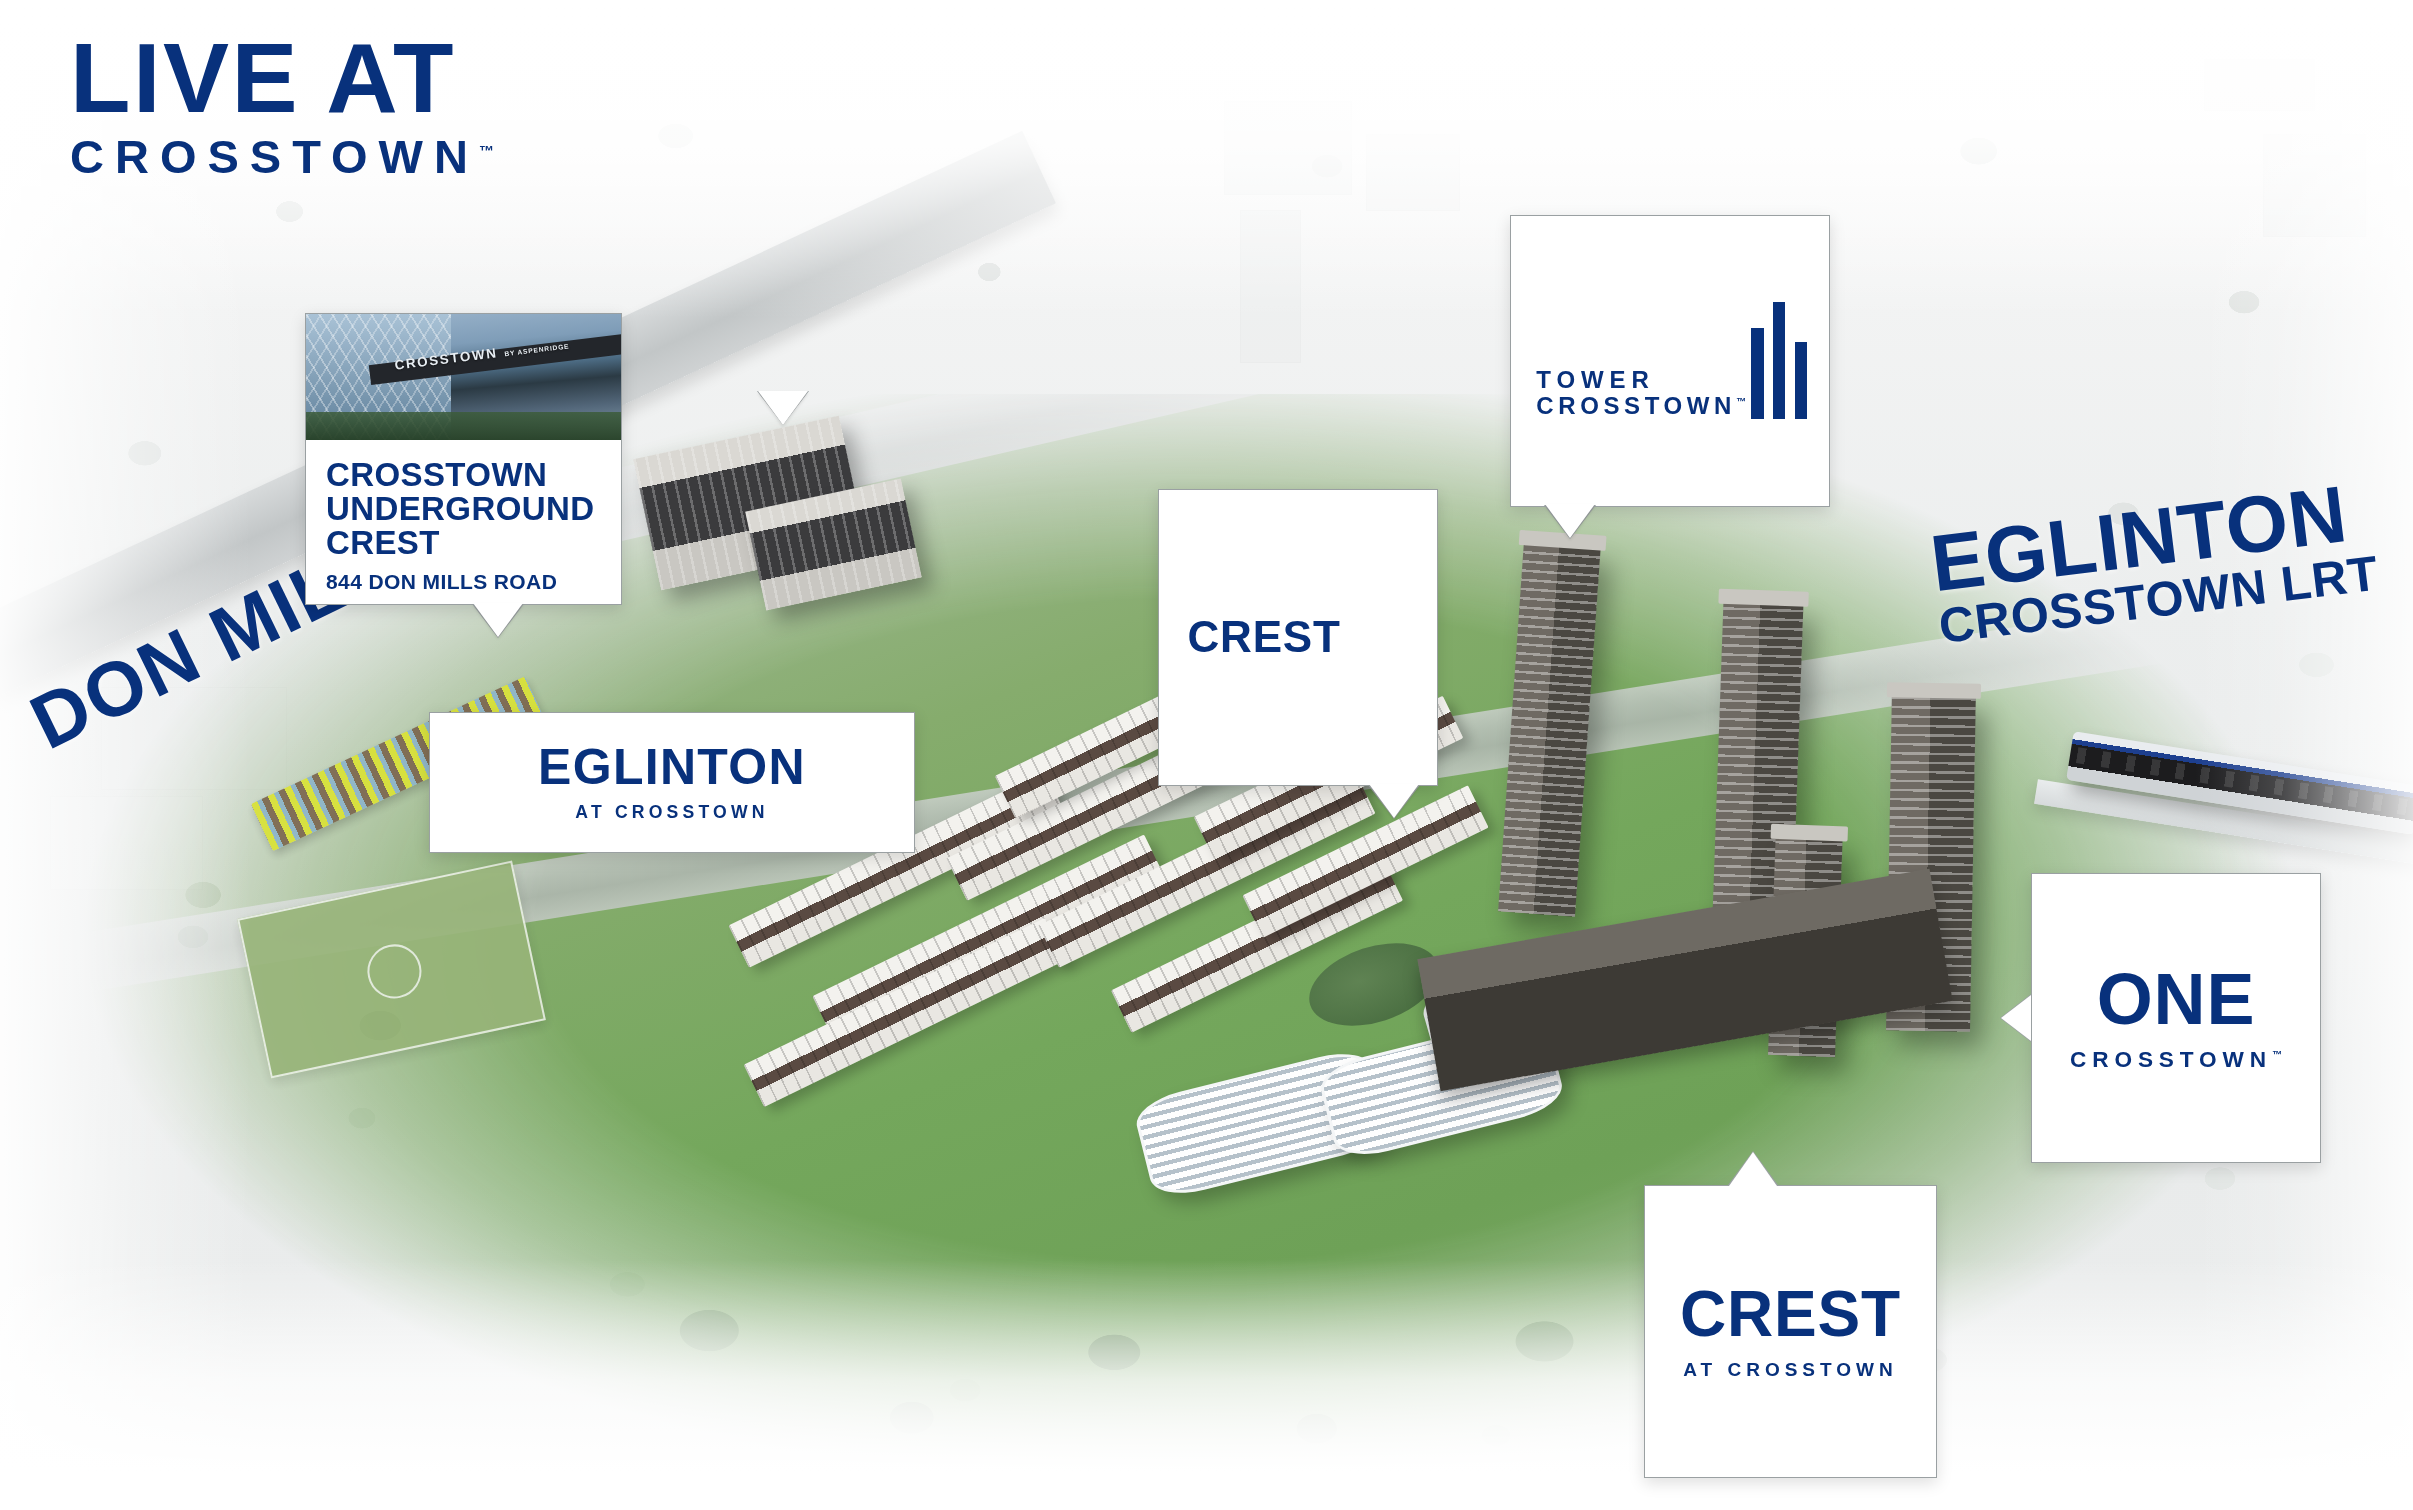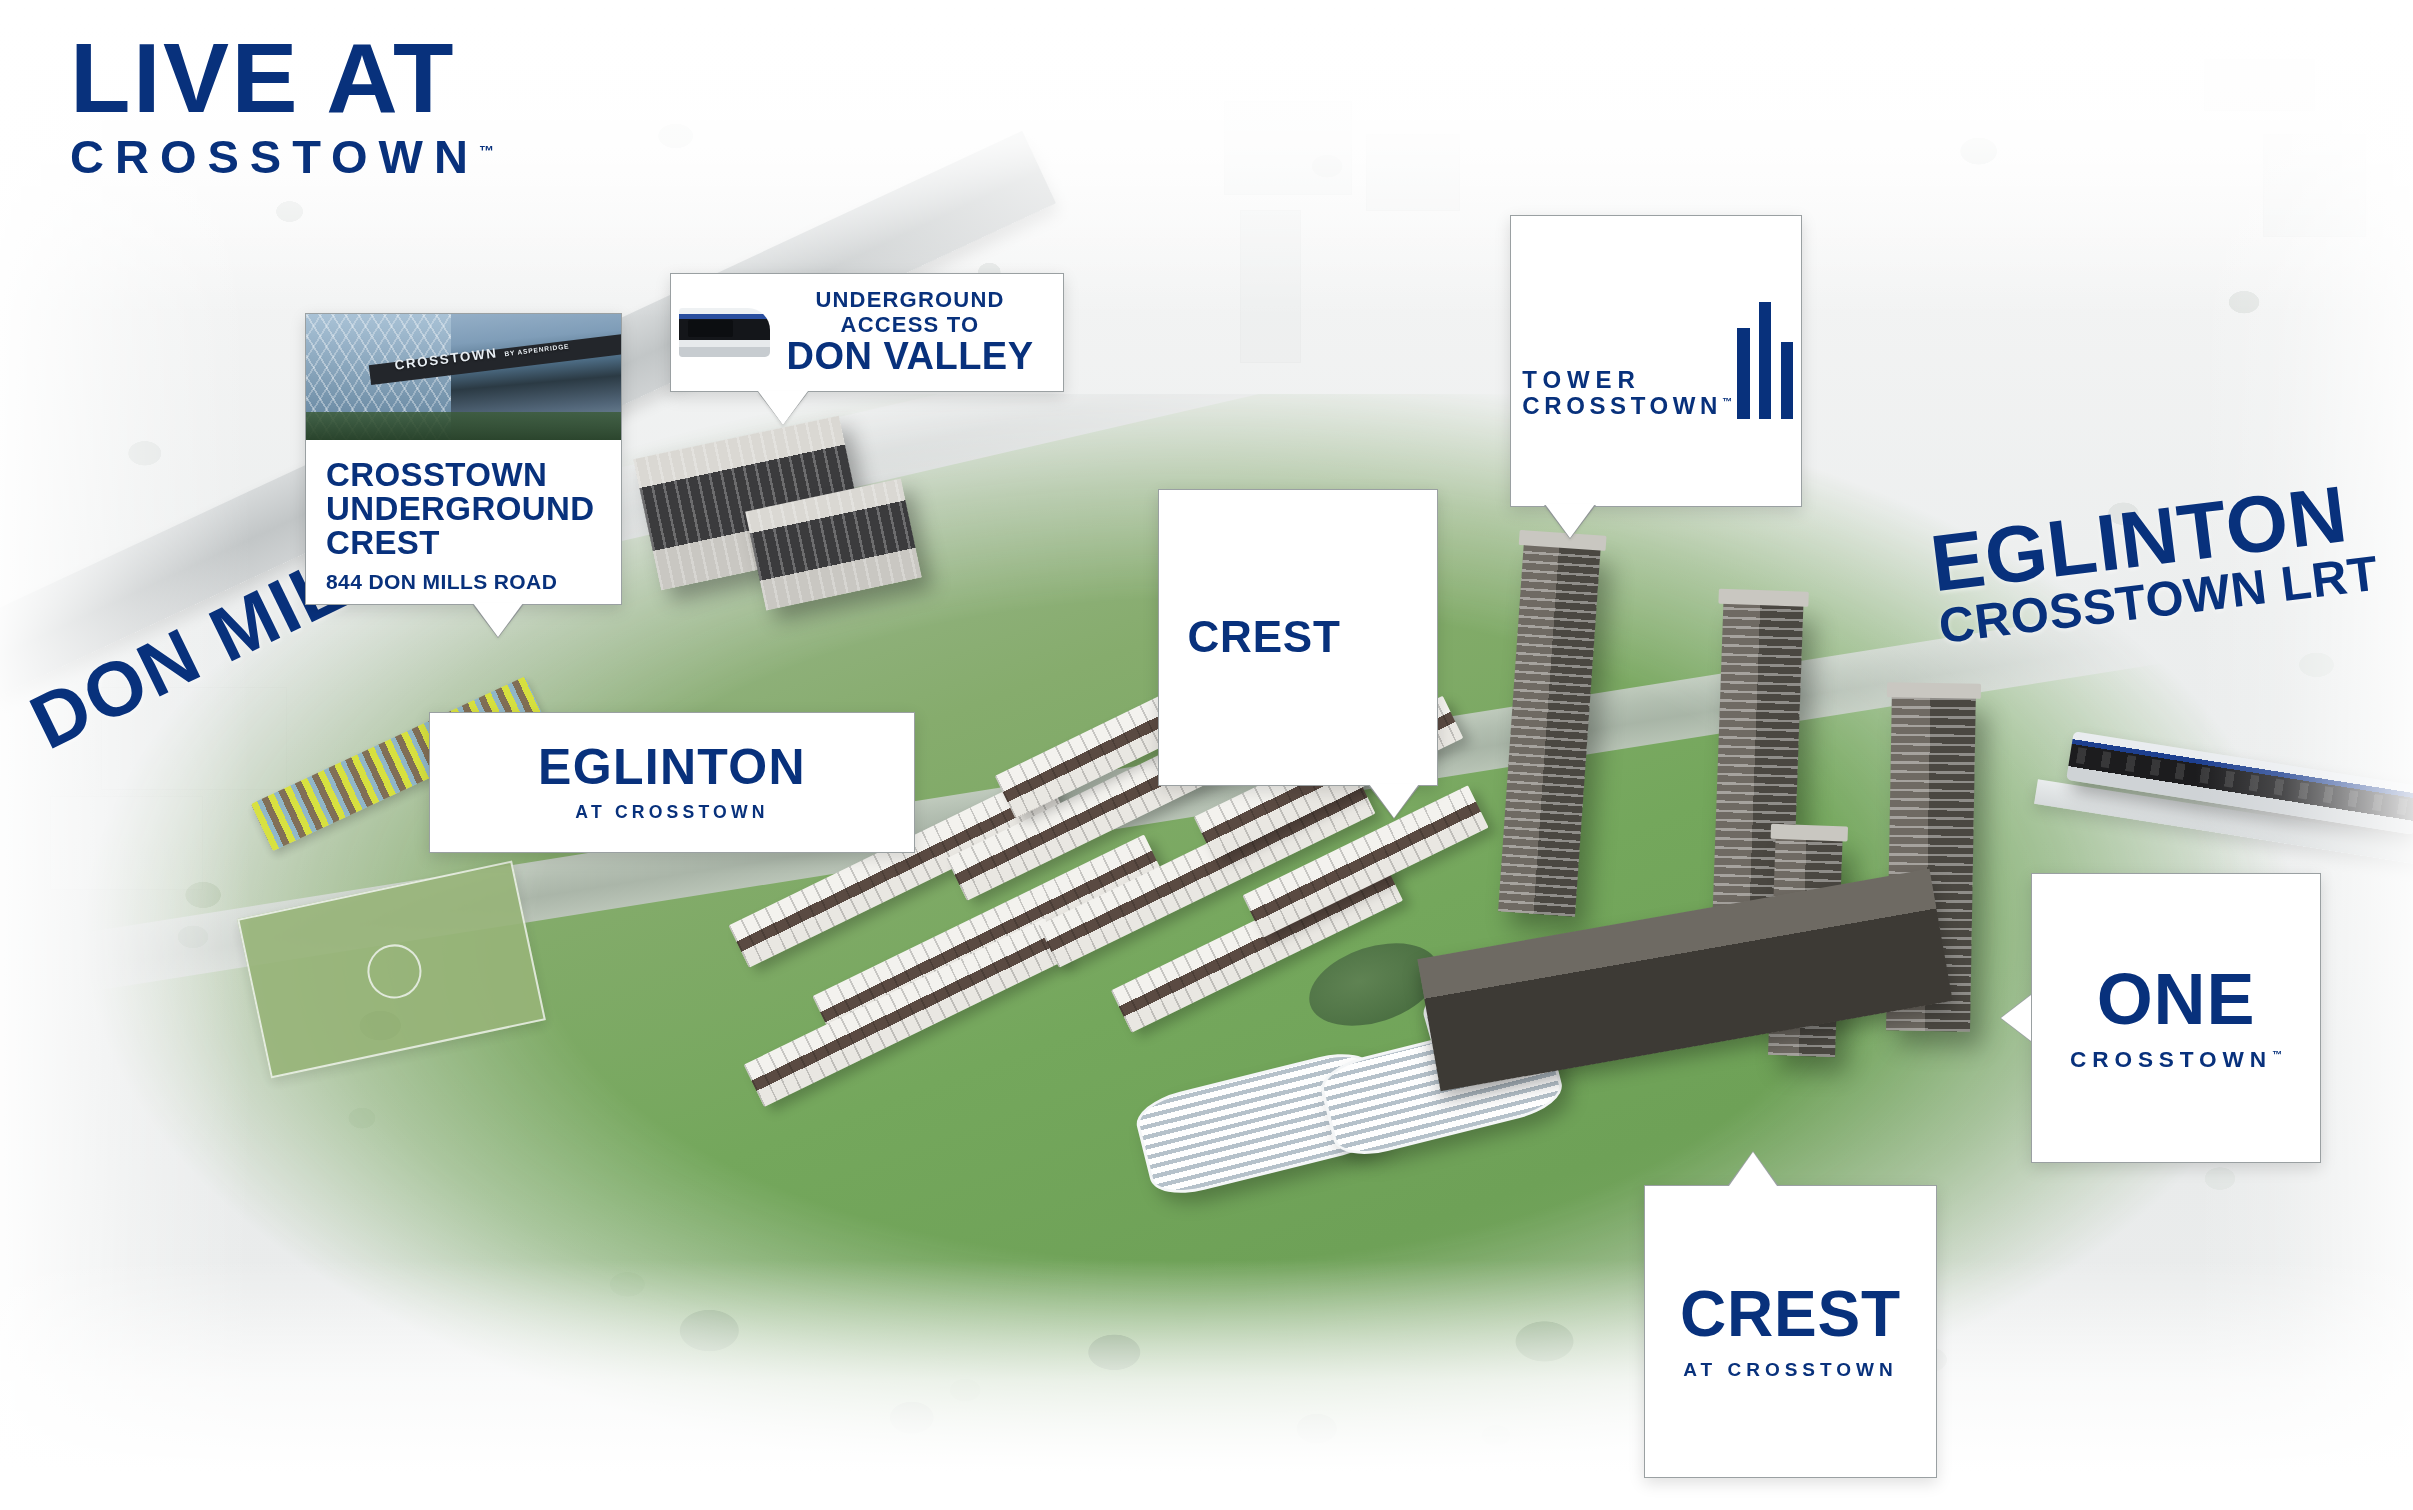--- a/index.html
+++ b/index.html
@@ -207,21 +207,21 @@
   #card-underground .train .body{position:absolute;left:0;top:6.7px;width:100%;height:49px;
     border-radius:3.4px 22px 5px 3.4px;
     background:linear-gradient(180deg,#eef1f3 0 12%,#2a4fa0 12% 22%,#14161a 22% 66%,#e7eaec 66% 80%,#c7ccd0 80% 100%);}
   #card-underground .train .win{position:absolute;left:8.4px;top:18.4px;width:45px;height:17px;
     background:#0c0e11;border-radius:1.7px;}
   #card-underground .txt{flex:1;text-align:center;padding-right:13.4px;}
   #card-underground .u1{color:#08317c;font-size:22px;font-weight:700;letter-spacing:1.2px;line-height:1.1;}
   #card-underground .u2{color:#08317c;font-size:38px;font-weight:700;letter-spacing:0.5px;line-height:1.05;}
 
   
-  #card-tower{left:1510px;top:215px;width:292px;height:292px;}
+  #card-tower{left:1510px;top:215px;width:320px;height:292px;}
   #card-tower .logo-wrap{display:flex;align-items:flex-end;gap:5px;margin-left:3.4px;}
   #card-tower .words{display:flex;flex-direction:column;justify-content:flex-end;}
   #card-tower .w1{color:#08317c;font-size:24px;font-weight:700;letter-spacing:5.9px;line-height:1.12;}
   #card-tower .w2{color:#08317c;font-size:24px;font-weight:700;letter-spacing:4.6px;line-height:1.12;}
   #card-tower .w2 .tm{font-size:10px;vertical-align:super;letter-spacing:0;}
   #card-tower .bars{display:flex;align-items:flex-end;gap:9.2px;height:117px;margin-bottom:1.7px;}
   #card-tower .bars i{display:block;width:12.6px;background:#08317c;}
 
   
   #card-cgt{left:1158px;top:489px;width:280px;height:297px;}
@@ -359,32 +359,20 @@
     <div class="txt">
       <div class="t1">CROSSTOWN</div>
       <div class="t1">UNDERGROUND</div>
       <div class="t1">CREST</div>
       <div class="t2">844 DON MILLS ROAD</div>
     </div>
   </div>
   <div class="tail tail-down-b" style="left:472px;top:604px;"></div>
   <div class="tail tail-down" style="left:473px;top:603px;"></div>
 
-  <div class="card" id="card-underground">
-    <div class="inner">
-      <div class="train">
-        <div class="body"></div>
-          <div class="win"></div>
-      </div>
-      <div class="txt">
-        <div class="u1">UNDERGROUND ACCESS TO</div>
-        <div class="u2">DON VALLEY</div>
-      </div>
-    </div>
-  </div>
   <div class="tail tail-down-b" style="left:757px;top:391px;"></div>
   <div class="tail tail-down" style="left:758px;top:391px;"></div>
 
   <div class="card" id="card-tower">
     <div class="body">
       <div class="logo-wrap">
         <div class="words">
           <div class="w1">TOWER</div>
           <div class="w2">
             <span>CROSSTOWN</span><span class="tm">™</span>

